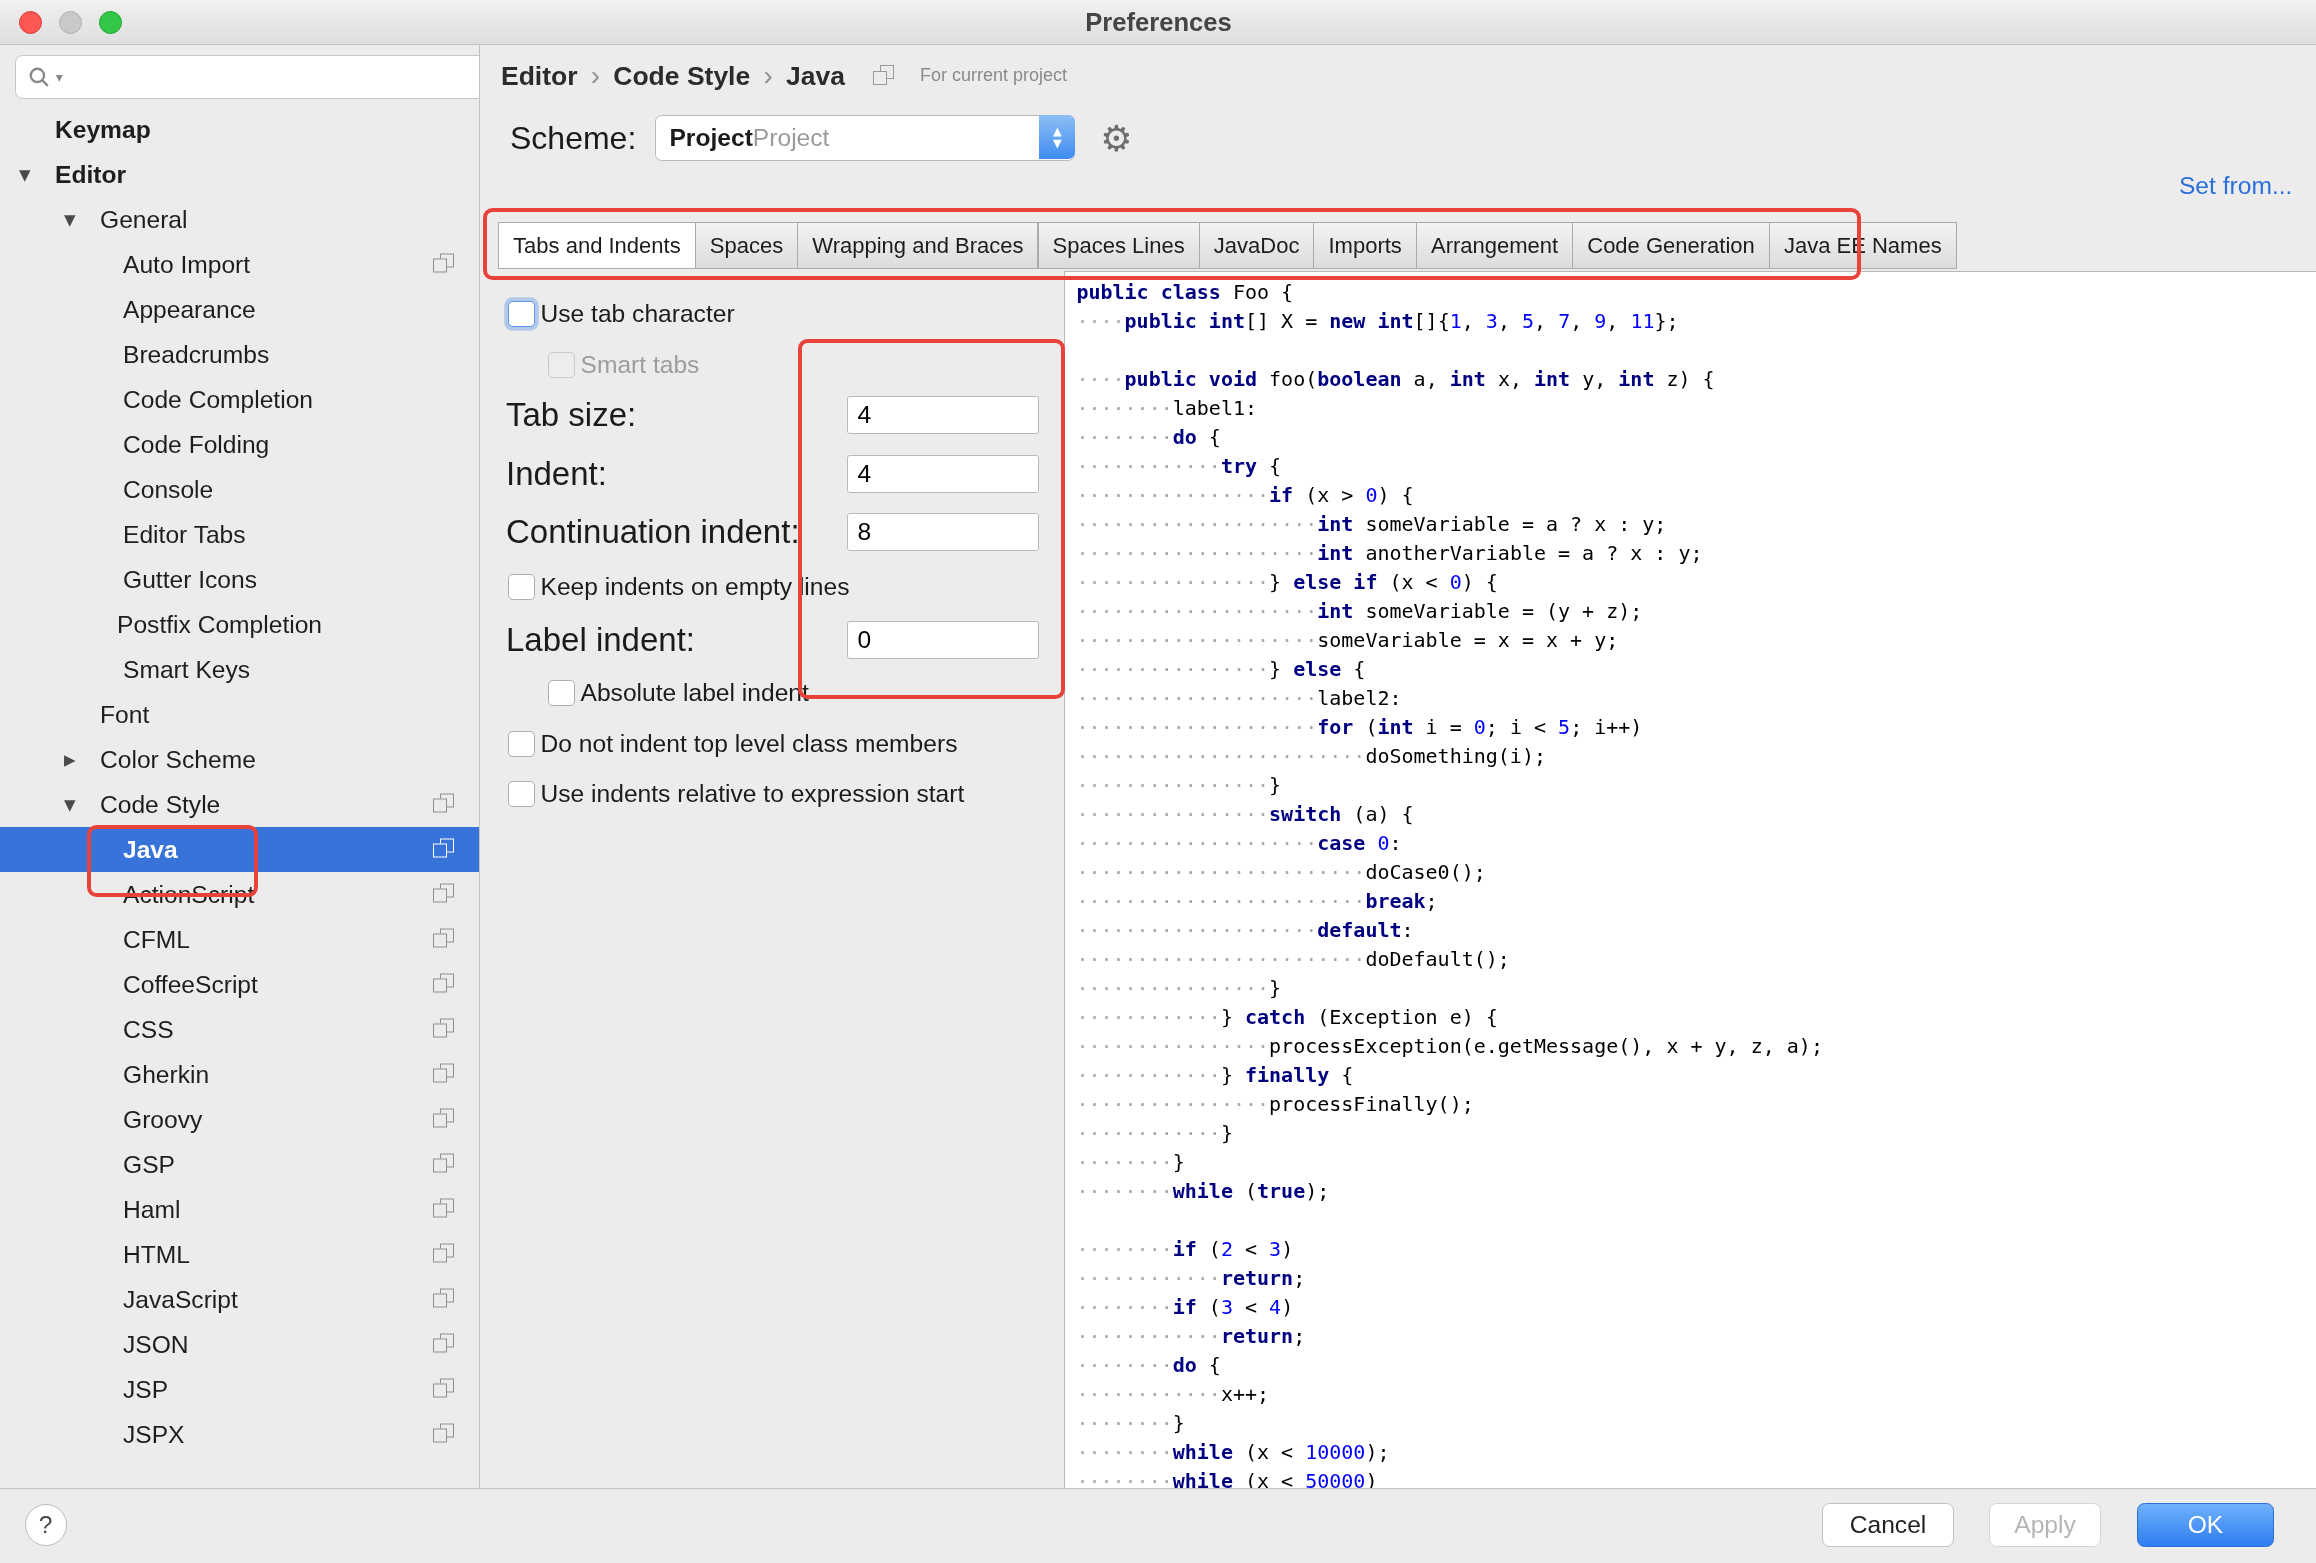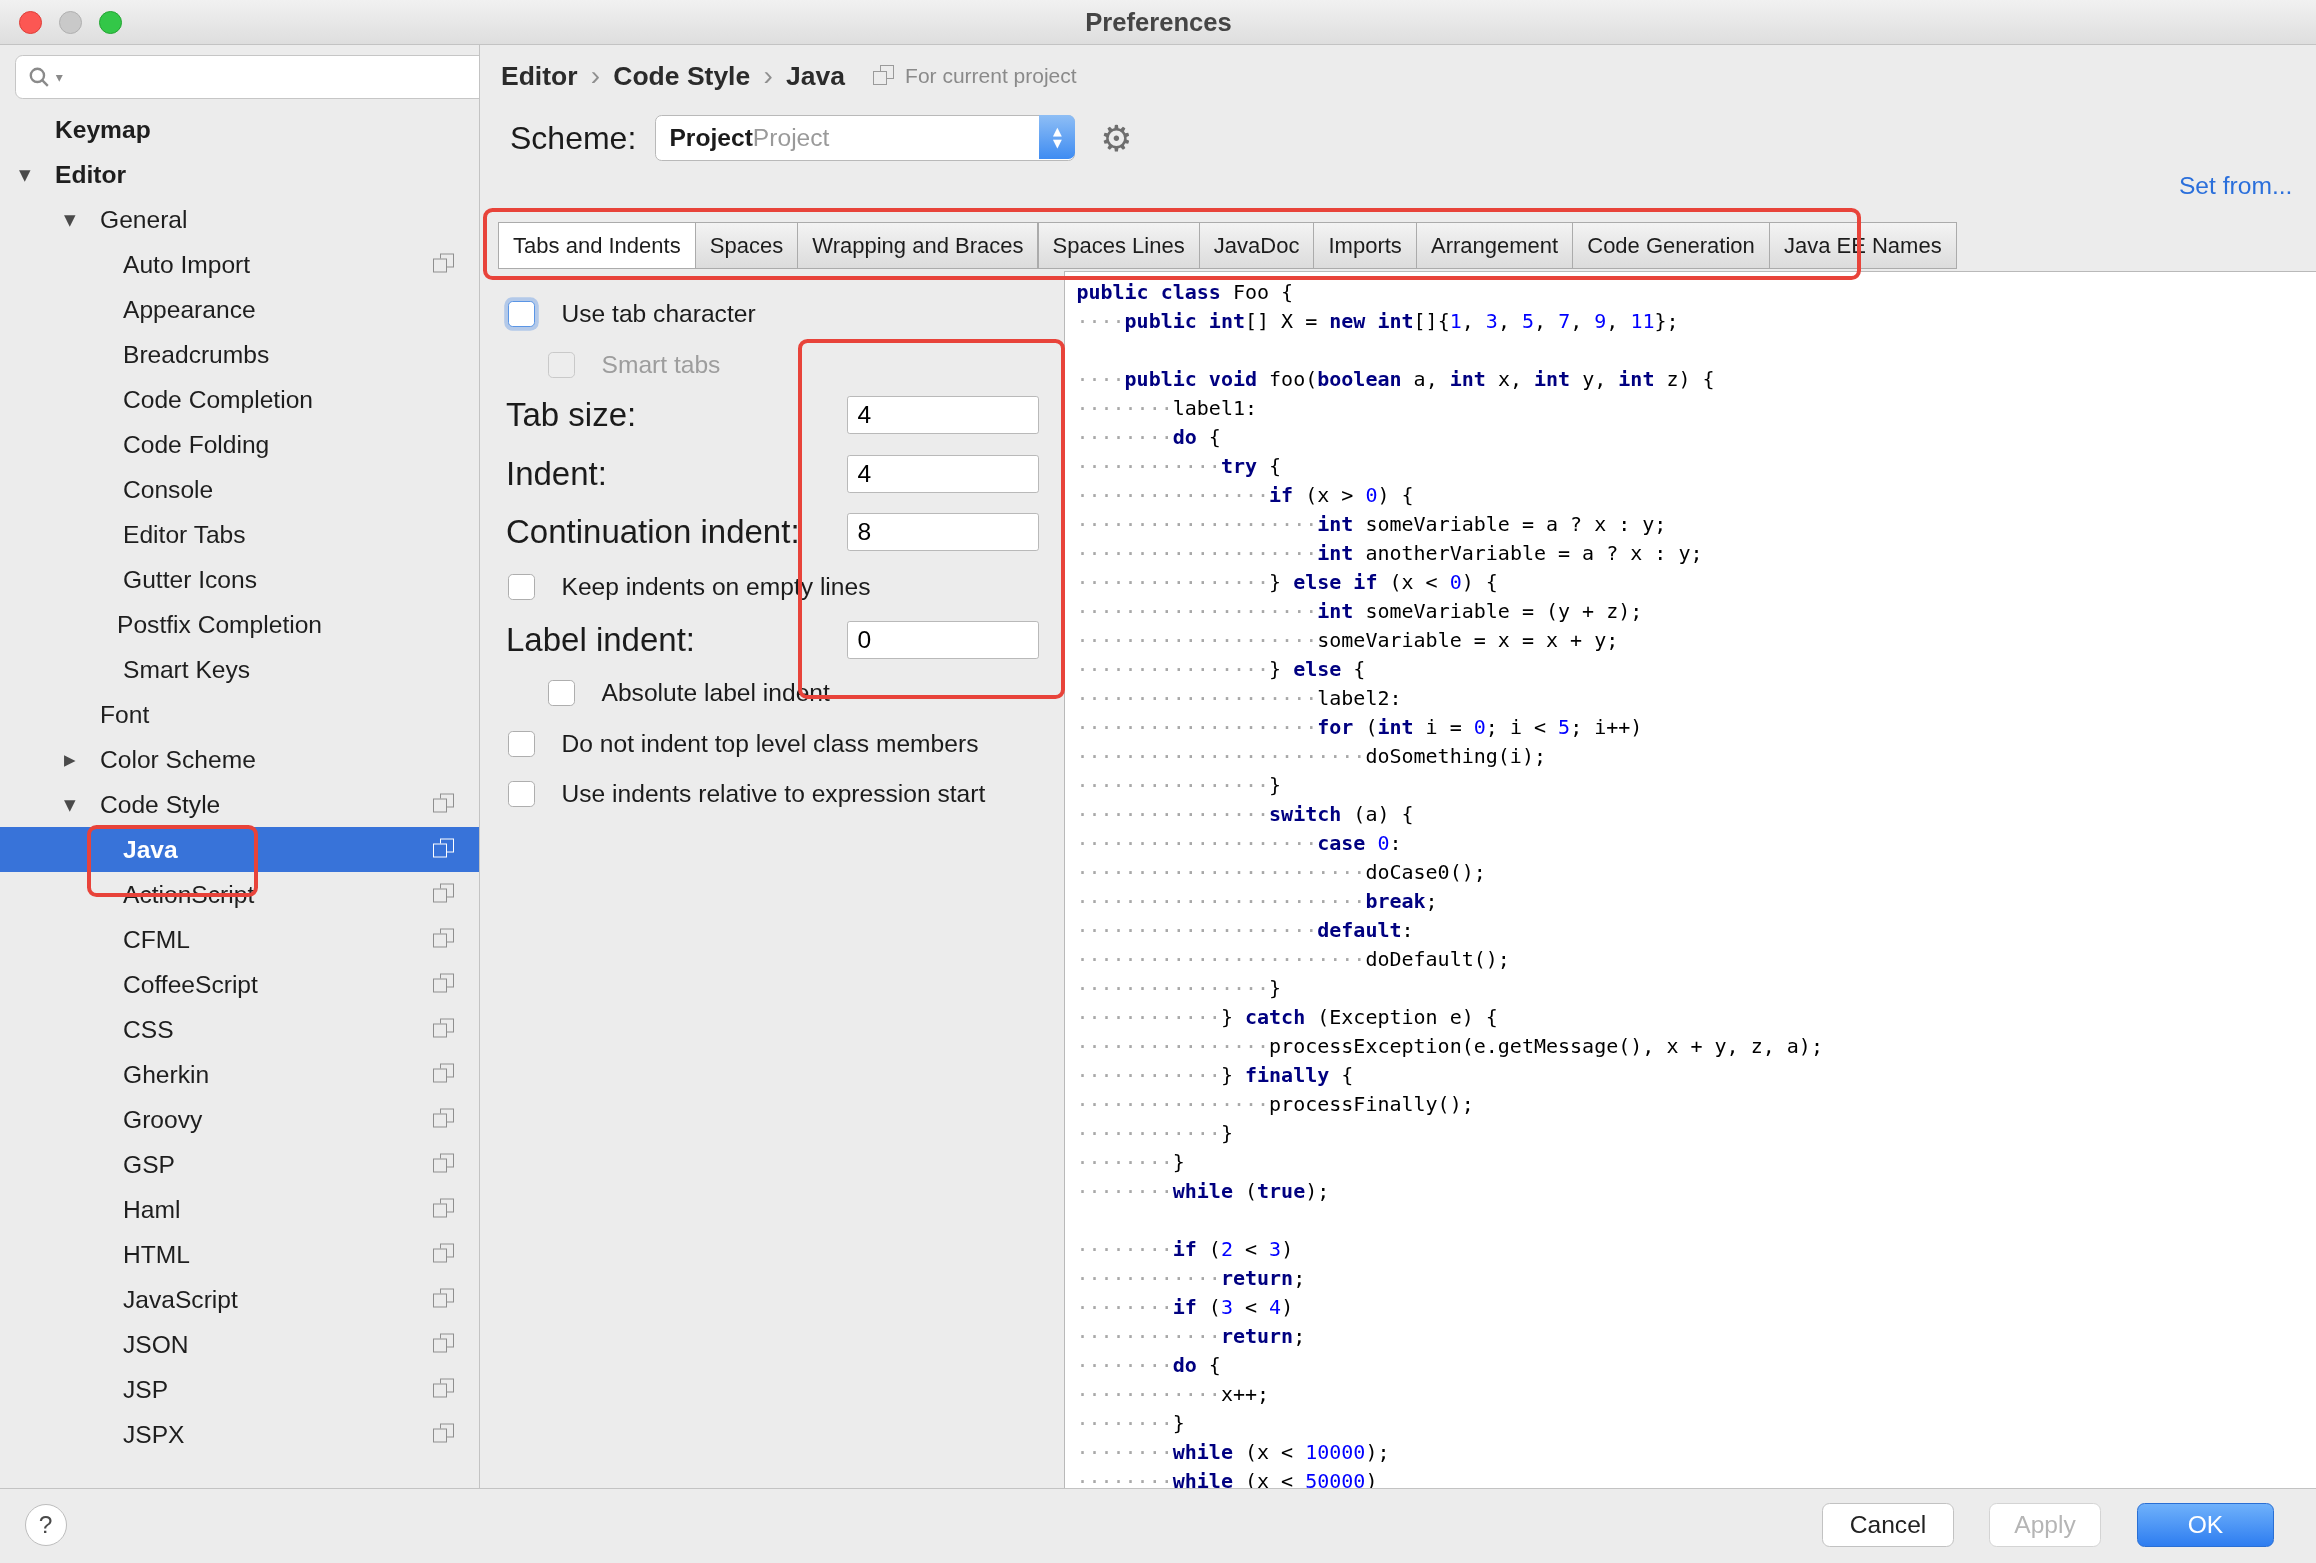--- a/index.html
+++ b/index.html
@@ -36,21 +36,21 @@
   .proj-icon i.f{left:6.6px;top:0;}
   .proj-icon i.b{left:0;top:5.7px;background:#ececec;}
   .side-row.selected .proj-icon i{border-color:#fff;}
   .side-row.selected .proj-icon i.b{background:var(--selection);}
 
   
   .main{position:absolute;left:480px;top:44px;right:0;bottom:74px;background:#ececec;}
   .breadcrumb-row{position:absolute;left:21px;top:11.4px;height:42px;display:flex;align-items:center;}
   .crumb{font-size:26.5px;font-weight:700;color:#2b2b2b;margin-right:13.2px;}
   .crumb-sep{color:#8f8f8f;font-size:28px;font-weight:400;margin-right:13.2px;}
-  .context-note{display:flex;align-items:center;gap:9px;margin-left:15px;color:#8a8a8a;font-size:21px;}
+  .context-note{display:flex;align-items:flex-start;gap:24px;margin-left:15px;color:#8a8a8a;font-size:18px;}
   .proj-icon-inline{position:relative;width:23px;height:23px;display:inline-block;}
   .proj-icon-inline i{position:absolute;display:block;width:12.3px;height:12.3px;border:1.9px solid #9a9a9a;}
   .proj-icon-inline i.f{left:6.6px;top:0;}
   .proj-icon-inline i.b{left:0;top:5.7px;background:#ececec;}
   .scheme-row{position:absolute;left:30px;top:72px;height:44px;display:flex;align-items:center;gap:19px;}
   .scheme-label{font-size:32px;}
   .scheme-select{position:relative;width:354px;height:44px;background:#fff;border:0.9px solid #b9b9b9;
                  border-radius:6.6px;display:flex;align-items:center;padding:0 51px 0 13.2px;}
   .scheme-val{font-weight:700;font-size:24.6px;}
   .scheme-hint{color:#9a9a9a;font-size:24.6px;}
@@ -62,21 +62,21 @@
   .set-from{position:absolute;right:24.6px;top:128px;font-size:24.6px;color:var(--link);}
 
   
   .tab-bar{position:absolute;left:19px;top:178px;display:flex;z-index:2;}
   .tab{height:45px;line-height:45px;padding:0 14px;font-size:22px;color:#1c1c1c;
        background:linear-gradient(#f3f3f3,#dcdcdc);border:0.9px solid #ababab;margin-left:-0.9px;white-space:nowrap;}
   .tab.active{background:#fff;}
 
   
   .settings-panel{position:absolute;left:0;top:227px;width:584px;bottom:0;background:#ececec;}
-  .crow{position:absolute;display:flex;align-items:center;gap:27px;height:42px;}
+  .crow{position:absolute;display:flex;align-items:center;gap:6px;height:42px;}
   .cb{width:26.5px;height:26.5px;border:1.9px solid #aeaeae;border-radius:4.7px;background:#fff;flex:0 0 auto;box-sizing:border-box;}
   .cb.focused{border-color:#5a95e5;box-shadow:0 0 0 3.8px rgba(110,160,230,.45);}
   .cb.disabled{background:#ededed;border-color:#c9c9c9;}
   .cb-label{font-size:24.6px;}
   .cb-label.disabled{color:#9d9d9d;}
   .frow{position:absolute;left:0;right:0;height:38px;}
   .flabel{position:absolute;left:26px;font-size:33px;line-height:38px;}
   .num-field{position:absolute;left:367px;top:0;width:192px;height:38px;border:0.9px solid #b9b9b9;
              border-radius:2.8px;font-size:24.6px;padding:0 0 0 9.5px;background:#fff;
              font-family:inherit;box-sizing:border-box;outline:none;}

